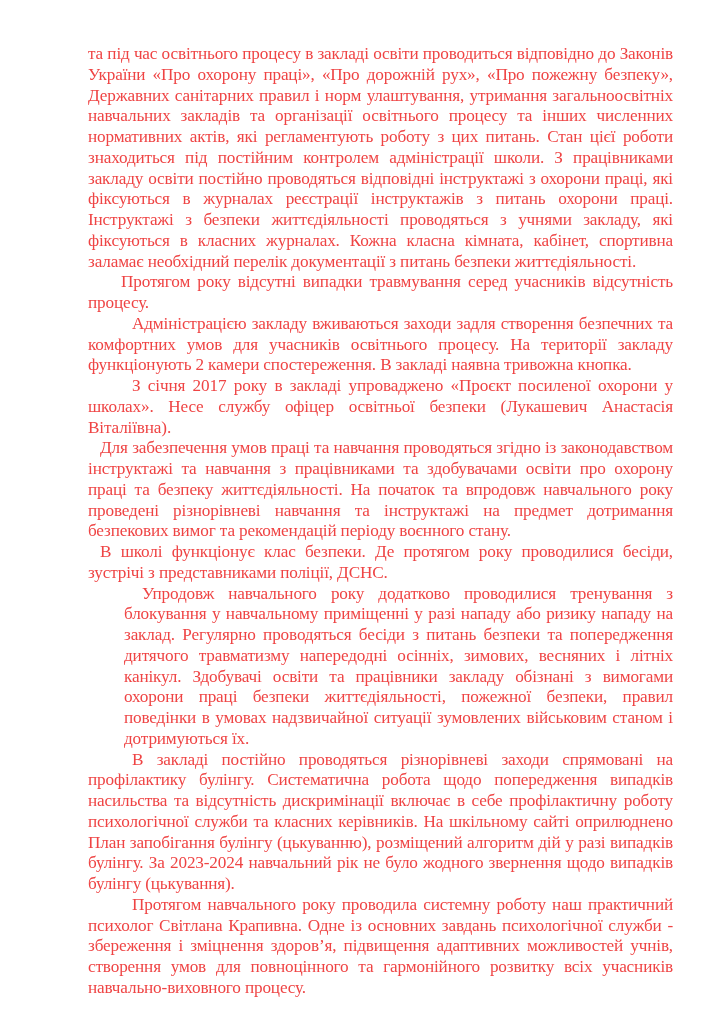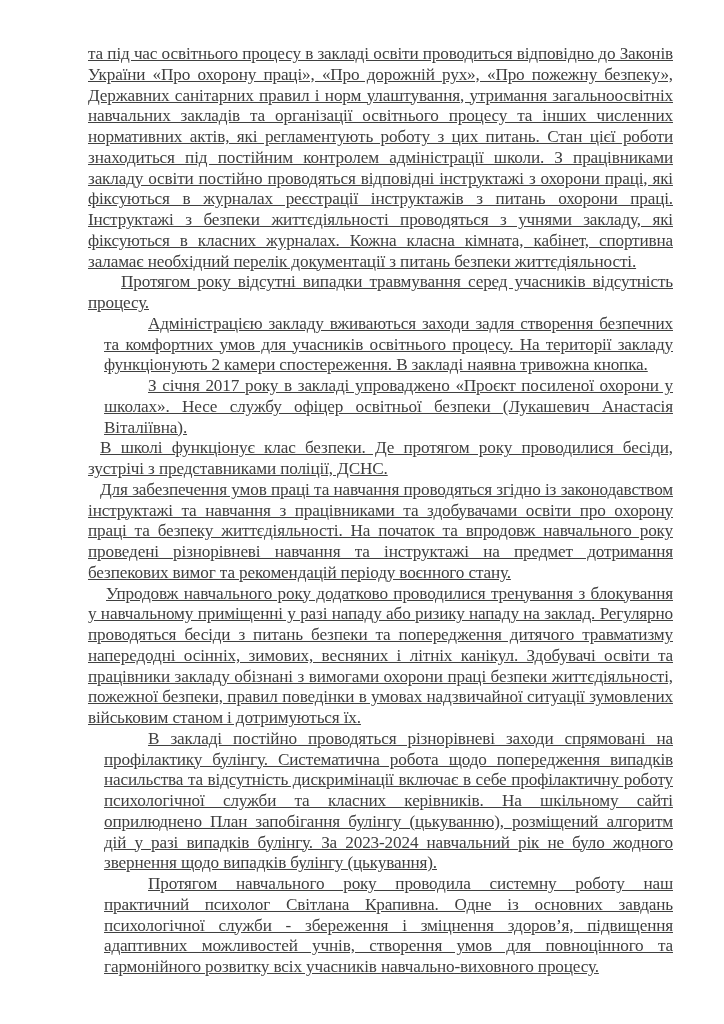--- a/index.html
+++ b/index.html
@@ -5,40 +5,39 @@
   html, body { margin: 0; padding: 0; background: #ffffff; }
   body { width: 724px; height: 1024px; overflow: hidden; position: relative; }
   .page {
     position: absolute;
     left: 88px;
     top: 44px;
     width: 585px;
     font-family: "Liberation Serif", "DejaVu Serif", serif;
     font-size: 17.2px;
     line-height: 20.75px;
-    color: #404040;
-    text-decoration: underline;
+    color: #ef4444;
   }
   .para {
     margin: 0;
     text-align: justify;
     letter-spacing: -0.15px;
   }
   .ind-0 { text-indent: 0; }
   .ind-a { text-indent: 33px; }
-  .ind-b { text-indent: 44px; margin-left: 16px; }
+  .ind-b { text-indent: 44px; }
   .ind-c { text-indent: 12px; }
-  .ind-d { text-indent: 18px; }
+  .ind-d { text-indent: 18px; margin-left: 36px; }
 </style>
 </head>
 <body>
 
 <div class="page">
   <p class="para ind-0">та під час освітнього процесу в закладі освіти проводиться відповідно до Законів України «Про охорону праці», «Про дорожній рух», «Про пожежну безпеку», Державних санітарних правил і норм улаштування, утримання загальноосвітніх навчальних закладів та організації освітнього процесу та інших численних нормативних актів, які регламентують роботу з цих питань. Стан цієї роботи знаходиться під постійним контролем адміністрації  школи. З працівниками закладу освіти постійно проводяться відповідні інструктажі з охорони праці, які фіксуються в журналах реєстрації інструктажів з питань охорони праці. Інструктажі з безпеки життєдіяльності проводяться з учнями закладу, які фіксуються в класних журналах. Кожна класна кімната, кабінет, спортивна заламає необхідний перелік документації з питань безпеки життєдіяльності.</p>
   <p class="para ind-a">Протягом року відсутні випадки травмування серед учасників відсутність процесу.</p>
   <p class="para ind-b">Адміністрацією закладу вживаються заходи задля створення безпечних та комфортних умов для учасників освітнього процесу. На території закладу функціонують 2 камери спостереження. В закладі наявна тривожна кнопка.</p>
   <p class="para ind-b">З січня 2017 року в закладі упроваджено «Проєкт посиленої охорони у школах». Несе службу офіцер освітньої безпеки (Лукашевич Анастасія Віталіївна).</p>
+  <p class="para ind-c">Для забезпечення умов праці та навчання проводяться згідно із законодавством інструктажі та навчання з працівниками та здобувачами освіти про охорону праці та безпеку життєдіяльності. На початок та впродовж навчального року проведені різнорівневі навчання та інструктажі на предмет дотримання безпекових вимог та рекомендацій періоду воєнного стану.</p>
   <p class="para ind-c">В школі функціонує клас безпеки. Де протягом року проводилися бесіди, зустрічі з представниками поліції, ДСНС.</p>
-  <p class="para ind-c">Для забезпечення умов праці та навчання проводяться згідно із законодавством інструктажі та навчання з працівниками та здобувачами освіти про охорону праці та безпеку життєдіяльності. На початок та впродовж навчального року проведені різнорівневі навчання та інструктажі на предмет дотримання безпекових вимог та рекомендацій періоду воєнного стану.</p>
   <p class="para ind-d">Упродовж навчального року додатково проводилися тренування з блокування у навчальному приміщенні у разі нападу або ризику нападу на заклад. Регулярно проводяться бесіди з питань безпеки та попередження дитячого травматизму напередодні осінніх, зимових, весняних і літніх канікул. Здобувачі освіти та працівники закладу обізнані з вимогами охорони праці безпеки життєдіяльності, пожежної безпеки, правил поведінки в умовах надзвичайної ситуації зумовлених військовим станом і дотримуються їх.</p>
   <p class="para ind-b">В закладі постійно проводяться різнорівневі заходи спрямовані на профілактику булінгу. Систематична робота щодо попередження випадків насильства та відсутність дискримінації включає в себе профілактичну роботу психологічної служби та класних керівників. На шкільному сайті оприлюднено План запобігання булінгу (цькуванню), розміщений алгоритм дій у разі випадків булінгу. За 2023-2024 навчальний рік не було жодного звернення щодо випадків булінгу (цькування).</p>
   <p class="para ind-b">Протягом навчального року проводила системну роботу наш практичний психолог Світлана Крапивна. Одне із основних завдань психологічної служби - збереження і зміцнення здоров’я, підвищення адаптивних можливостей учнів, створення умов для повноцінного та гармонійного розвитку всіх учасників навчально-виховного процесу.</p>
 </div>
 
 </body></html>

